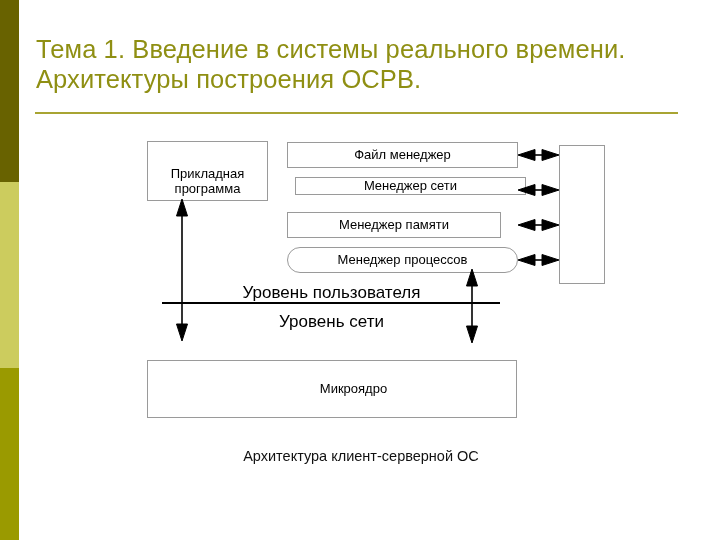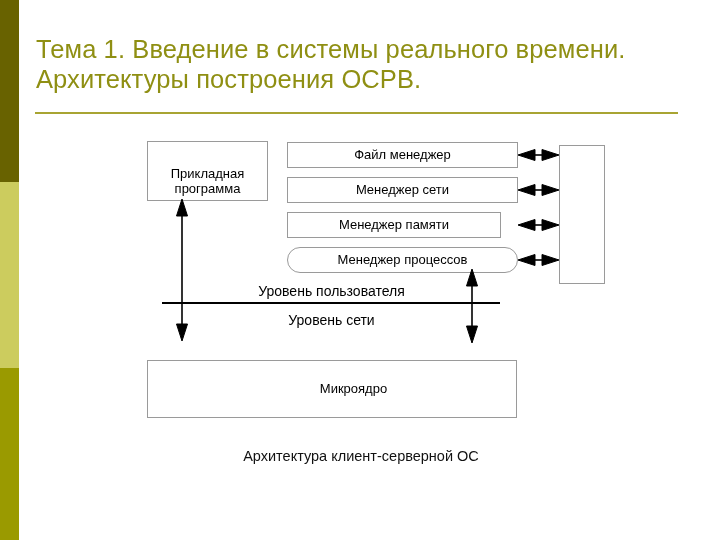--- a/index.html
+++ b/index.html
@@ -63,31 +63,31 @@
     justify-content: center;
     text-align: center;
     color: #000000;
     font-size: 13px;
     line-height: 15.5px;
   }
   .box span { display: block; }
 
   #box-app        { left: 147px; top: 141px; width: 121px; height: 60px; }
   #box-file       { left: 287px; top: 142px; width: 231px; height: 26px; }
-  #box-network    { left: 287px; top: 177px; width: 231px; height: 26px; text-align: center; }
+  #box-network    { left: 295px; top: 177px; width: 231px; height: 18px; text-align: center; }
   #box-memory     { left: 287px; top: 212px; width: 214px; height: 26px; }
   #box-process    { left: 287px; top: 247px; width: 231px; height: 26px; border-radius: 13px; }
   #box-right      { left: 559px; top: 145px; width: 46px; height: 139px; }
   #box-micro      { left: 147px; top: 360px; width: 370px; height: 58px; padding-left: 43px; }
 
   
   .level-label {
     position: absolute;
     color: #000000;
-    font-size: 14px;
+    font-size: 17px;
     text-align: center;
     white-space: nowrap;
   }
   #label-user   { left: 0; top: 283px; width: 663px; }
   #label-kernel { left: 0; top: 312px; width: 663px; }
 
   #divider {
     position: absolute;
     left: 162px;
     top: 302px;

